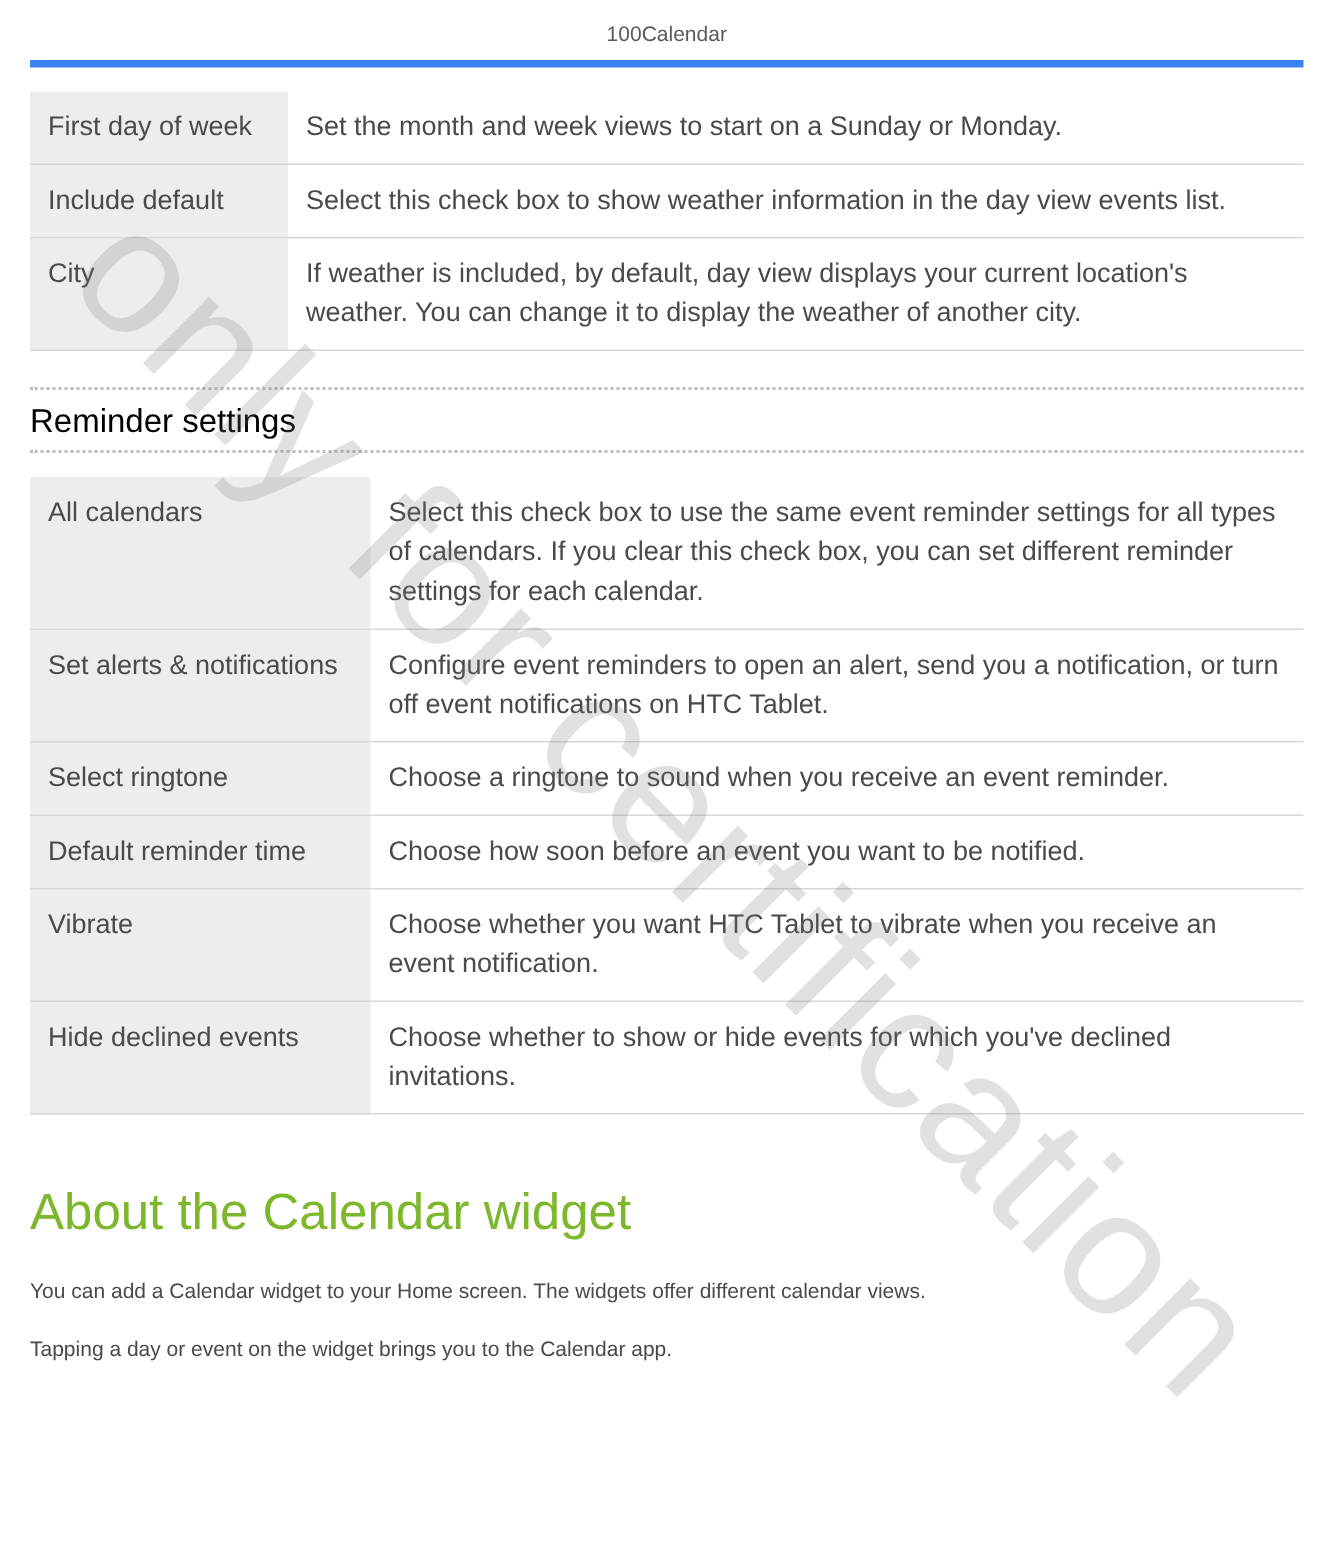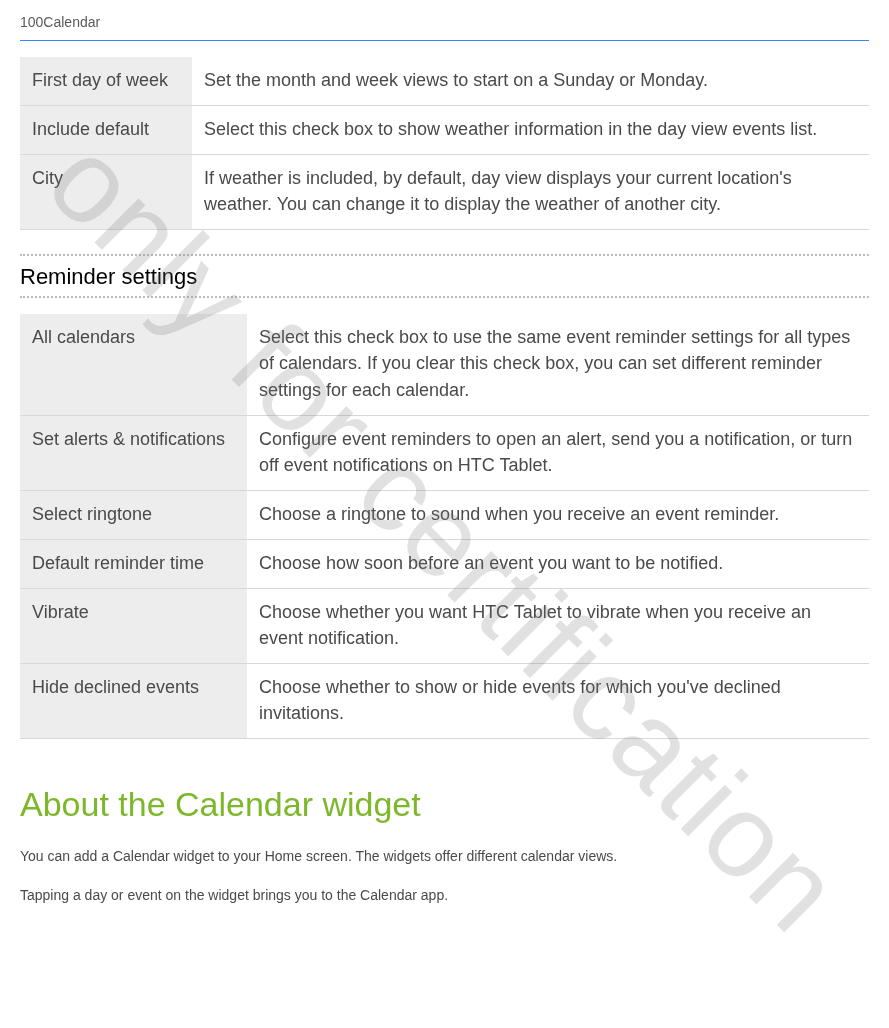--- a/index.html
+++ b/index.html
@@ -15,22 +15,23 @@
   }
   .page {
     padding: 0;
   }
   .header {
     display: flex;
     align-items: baseline;
     padding: 14px 0 10px 0;
     font-size: 14px;
     color: #5a5a5a;
-    border-bottom: 1px solid #3b82f6;
+    border-bottom: 5px solid #3b82f6;
     margin: 0 20px;
+    justify-content: center;
   }
   .header .pgnum { }
   .header .chapter { }
   .settings-table {
     width: calc(100% - 40px);
     margin: 16px 20px 14px 20px;
     border-collapse: collapse;
   }
   .settings-table tr {
     border-bottom: 1px solid #d8d8d8;

